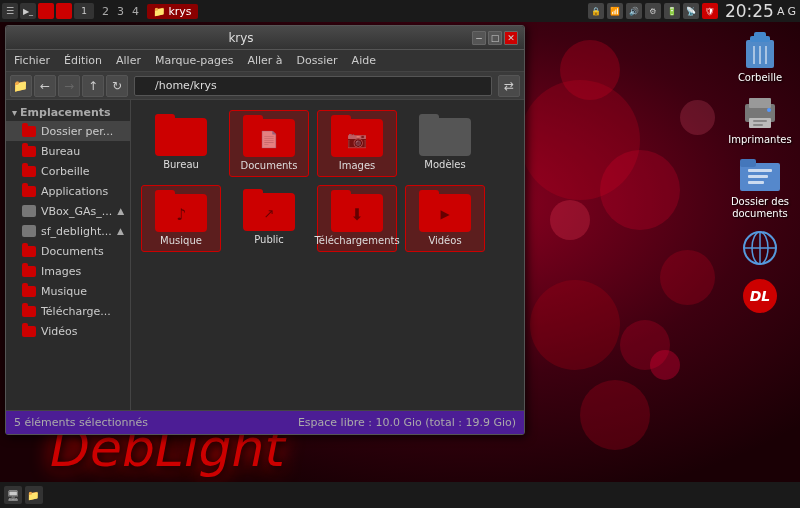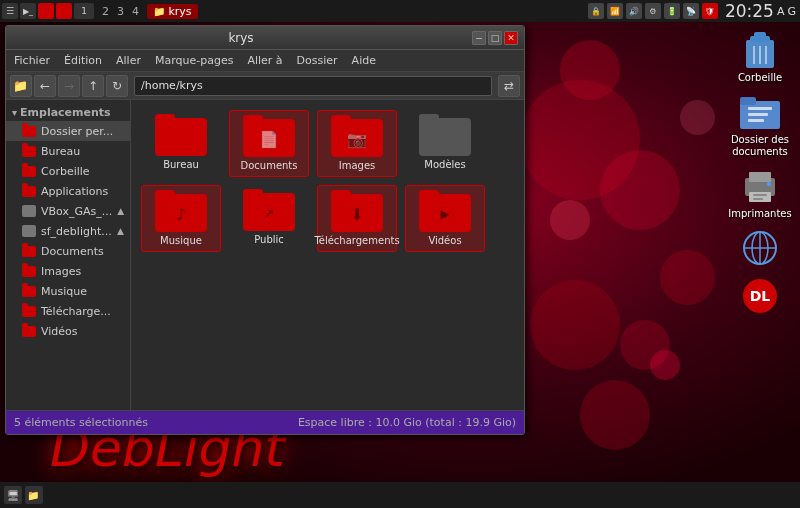--- a/index.html
+++ b/index.html
@@ -136,20 +136,21 @@
       width: 72px;
       cursor: pointer;
       padding: 2px;
     }
     .desktop-icon .icon-img {
       width: 40px;
       height: 40px;
       display: flex;
       align-items: center;
       justify-content: center;
+      font-style: italic;
     }
     .desktop-icon .icon-label {
       color: #fff;
       font-size: 10px;
       text-align: center;
       text-shadow: 1px 1px 2px #000;
       margin-top: 2px;
       line-height: 1.2;
     }
 
@@ -235,21 +236,21 @@
       font-size: 12px;
     }
     #fm-path {
       flex: 1;
       height: 20px;
       background: #222;
       border: 1px solid #555;
       border-radius: 2px;
       color: #ddd;
       font-size: 11px;
-      padding: 0 6px;
+      padding: 0 20px;
       display: flex;
       align-items: center;
       margin: 0 4px;
     }
 
     
     #fm-content {
       display: flex;
       flex: 1;
       overflow: hidden;
@@ -661,47 +662,47 @@
           <line x1="12" y1="16" x2="12" y2="34" stroke="#fff" stroke-width="2" opacity="0.5"></line>
           <line x1="18" y1="16" x2="18" y2="34" stroke="#fff" stroke-width="2" opacity="0.5"></line>
           <line x1="24" y1="16" x2="24" y2="34" stroke="#fff" stroke-width="2" opacity="0.5"></line>
         </svg>
       </div>
       <span class="icon-label">Corbeille</span>
     </div>
 
     <div class="desktop-icon">
       <div class="icon-img">
-        <svg width="40" height="34" viewBox="0 0 40 34">
-          <rect x="0" y="6" width="40" height="28" rx="2" fill="#5588cc"></rect>
-          <rect x="0" y="2" width="16" height="8" rx="2" fill="#4477bb"></rect>
-          <rect x="8" y="12" width="24" height="3" rx="1" fill="#fff" opacity="0.7"></rect>
-          <rect x="8" y="18" width="20" height="3" rx="1" fill="#fff" opacity="0.7"></rect>
-          <rect x="8" y="24" width="16" height="3" rx="1" fill="#fff" opacity="0.7"></rect>
-        </svg>
-      </div>
-      <span class="icon-label">Dossier des documents</span>
-    </div>
-
-    <div class="desktop-icon">
-      <div class="icon-img">
         <svg width="38" height="36" viewBox="0 0 38 36">
           <rect x="4" y="10" width="30" height="18" rx="2" fill="#777"></rect>
           <rect x="8" y="4" width="22" height="10" rx="1" fill="#999"></rect>
           <rect x="8" y="24" width="22" height="10" rx="1" fill="#bbb"></rect>
           <rect x="12" y="26" width="14" height="2" rx="1" fill="#888"></rect>
           <rect x="12" y="30" width="10" height="2" rx="1" fill="#888"></rect>
           <circle cx="28" cy="16" r="2" fill="#5599ff"></circle>
         </svg>
       </div>
       <span class="icon-label">Imprimantes</span>
     </div>
 
     <div class="desktop-icon">
       <div class="icon-img">
+        <svg width="40" height="34" viewBox="0 0 40 34">
+          <rect x="0" y="6" width="40" height="28" rx="2" fill="#5588cc"></rect>
+          <rect x="0" y="2" width="16" height="8" rx="2" fill="#4477bb"></rect>
+          <rect x="8" y="12" width="24" height="3" rx="1" fill="#fff" opacity="0.7"></rect>
+          <rect x="8" y="18" width="20" height="3" rx="1" fill="#fff" opacity="0.7"></rect>
+          <rect x="8" y="24" width="16" height="3" rx="1" fill="#fff" opacity="0.7"></rect>
+        </svg>
+      </div>
+      <span class="icon-label">Dossier des documents</span>
+    </div>
+
+    <div class="desktop-icon">
+      <div class="icon-img">
         <svg width="38" height="38" viewBox="0 0 38 38">
           <circle cx="19" cy="19" r="16" fill="none" stroke="#5599dd" stroke-width="2"></circle>
           <ellipse cx="19" cy="19" rx="8" ry="16" fill="none" stroke="#5599dd" stroke-width="1.5"></ellipse>
           <line x1="3" y1="19" x2="35" y2="19" stroke="#5599dd" stroke-width="1.5"></line>
           <line x1="19" y1="3" x2="19" y2="35" stroke="#5599dd" stroke-width="1.5"></line>
         </svg>
       </div>
     </div>
 
 

